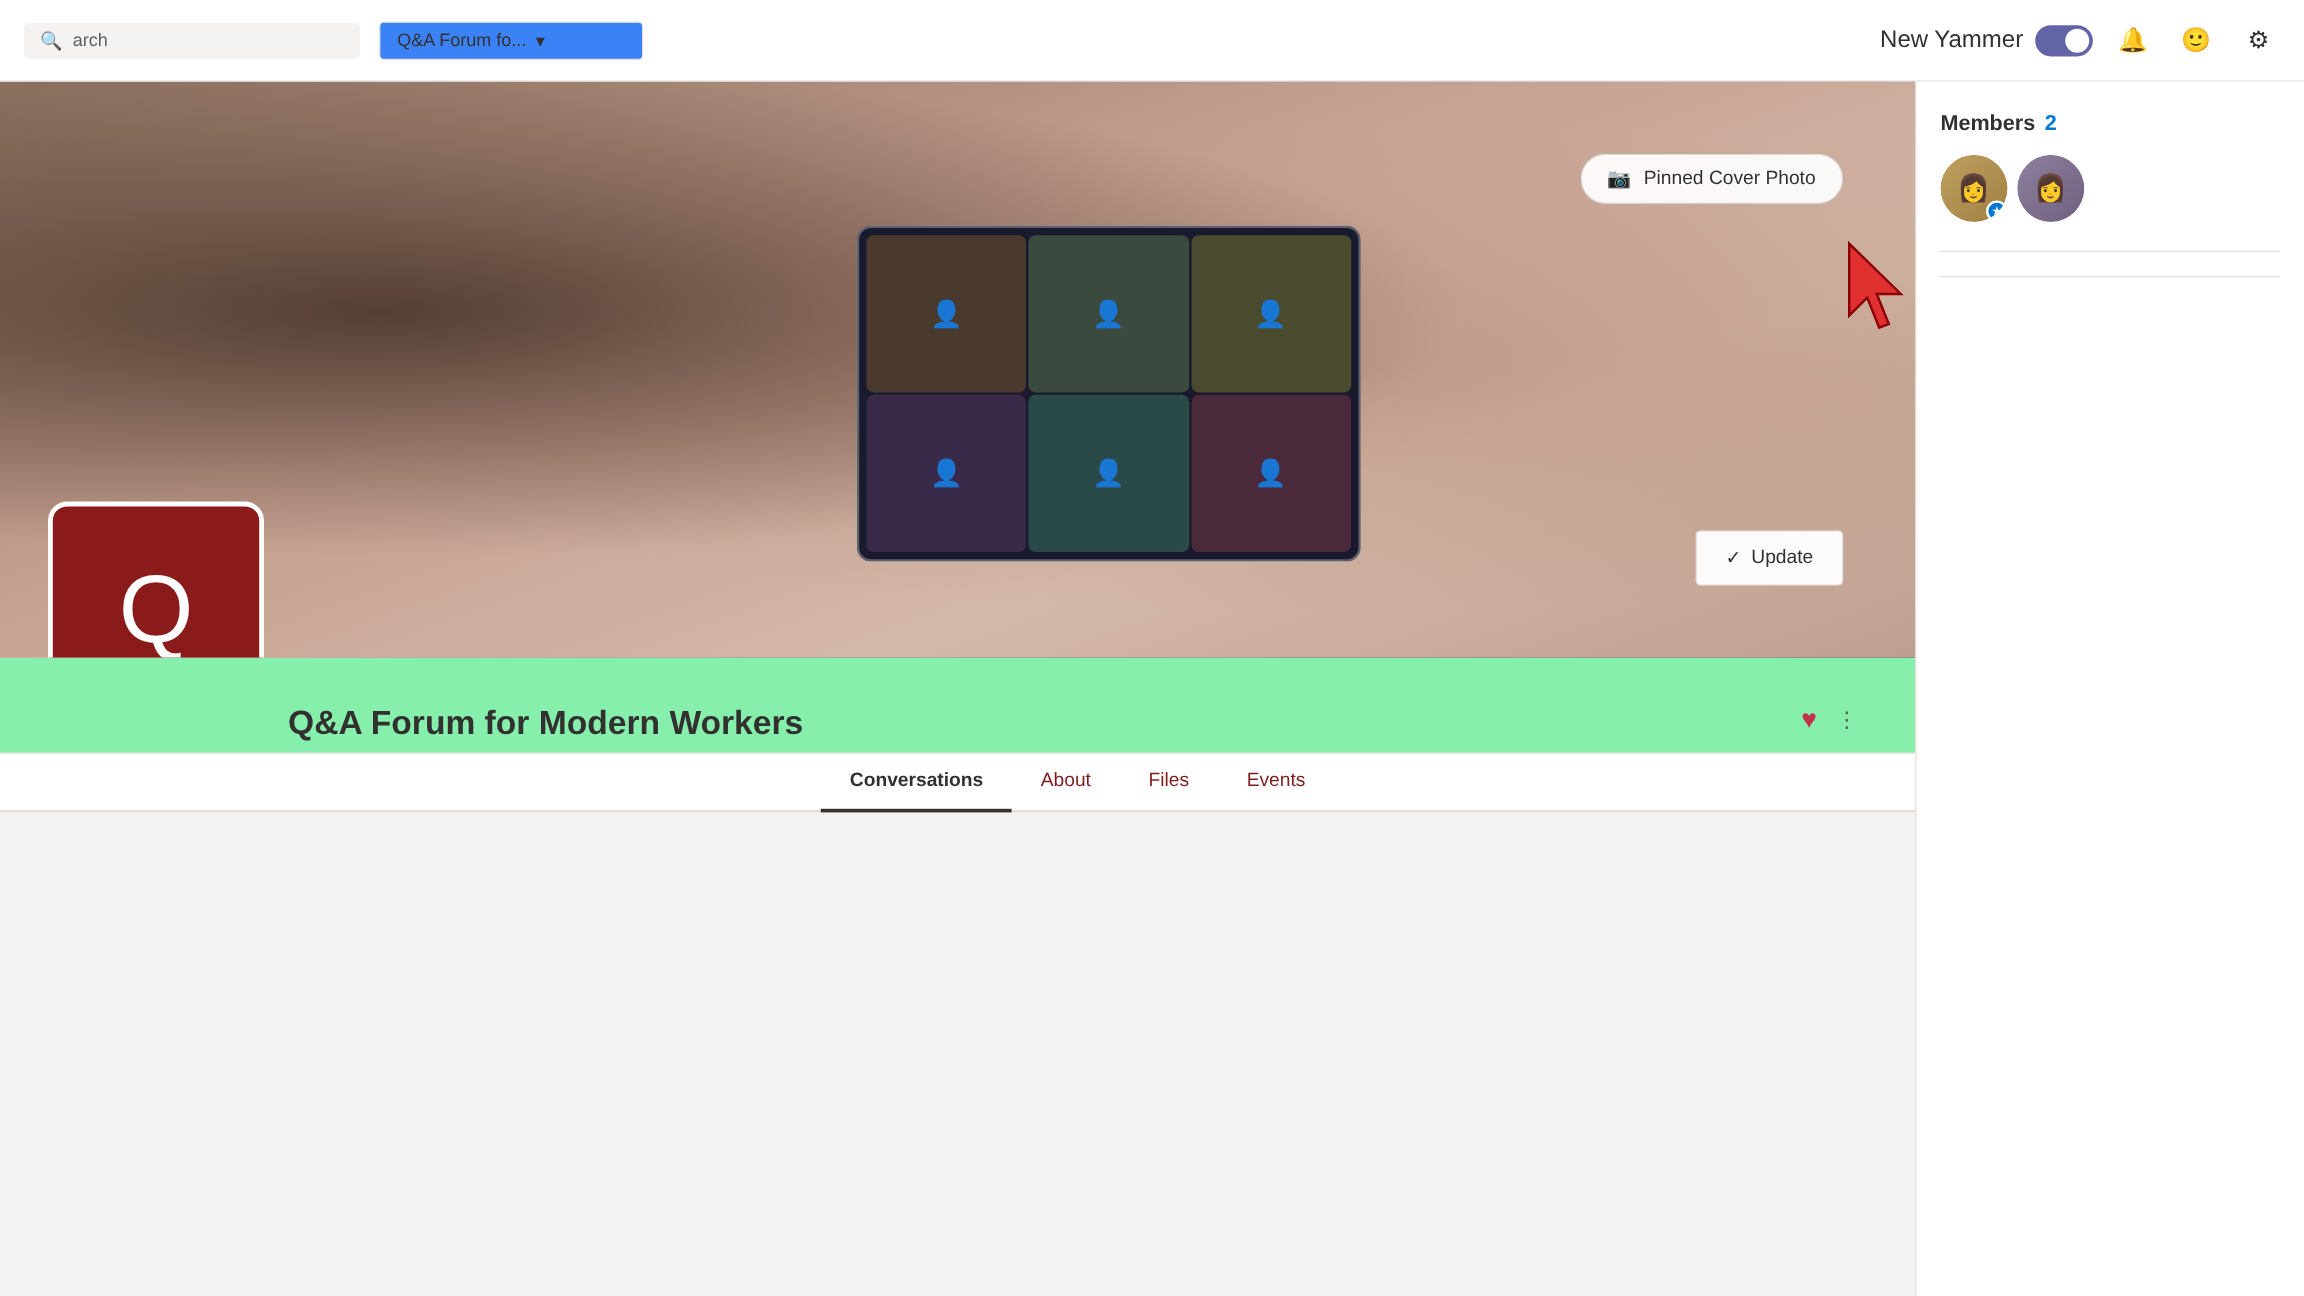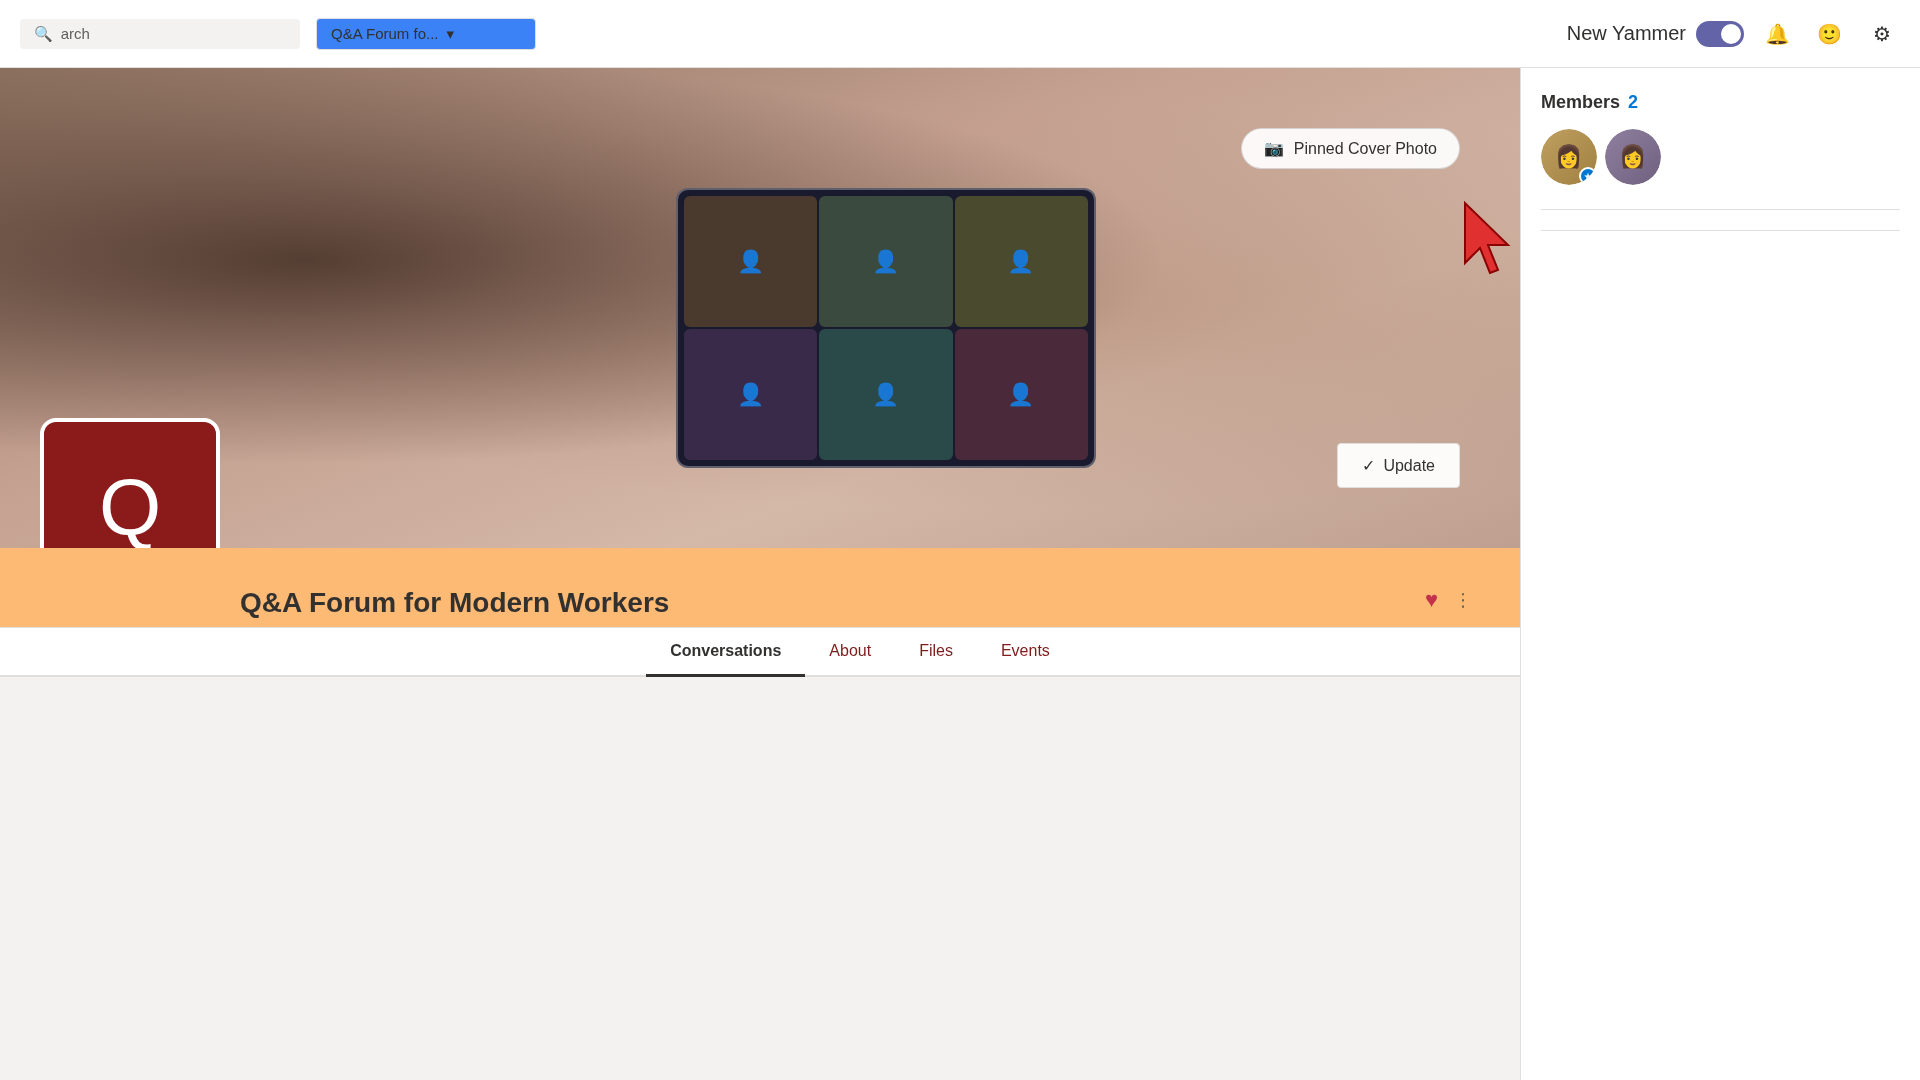--- a/index.html
+++ b/index.html
@@ -206,21 +206,21 @@
       padding: 12px 24px;
       font-size: 16px;
       font-weight: 500;
       color: #323130;
       cursor: pointer;
       z-index: 10;
     }
 
     
     .group-info-section {
-      background: #fdba74;
+      background: #86efac;
       padding: 20px 40px 0 240px;
       display: flex;
       align-items: flex-end;
       gap: 20px;
       min-height: 80px;
       border-bottom: 1px solid #e1dfdd;
     }
     .group-title {
       font-size: 28px;
       font-weight: 700;
@@ -265,21 +265,21 @@
       font-weight: 400;
     }
     .nav-tab.active {
       color: #323130;
       font-weight: 600;
       border-bottom-color: #323130;
     }
 
     
     .right-sidebar {
-      width: 400px;
+      width: 324px;
       background: #fff;
       border-left: 1px solid #e1dfdd;
       padding: 24px 20px;
       overflow-y: auto;
     }
     .sidebar-section {
       margin-bottom: 24px;
     }
     .sidebar-section-title {
       font-size: 18px;

